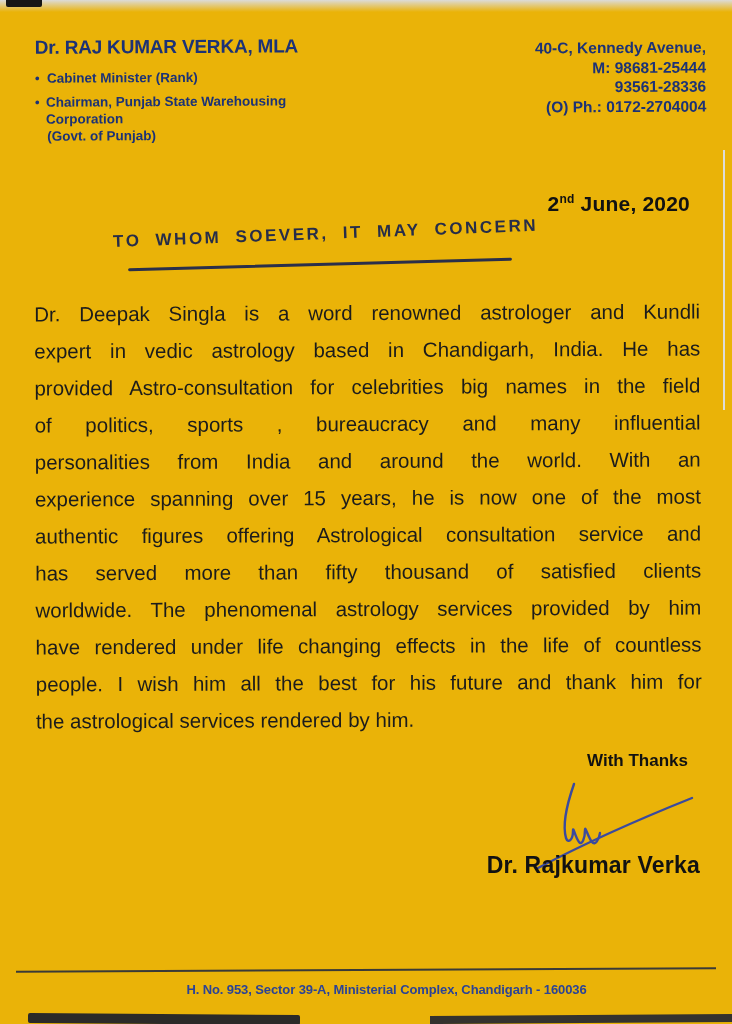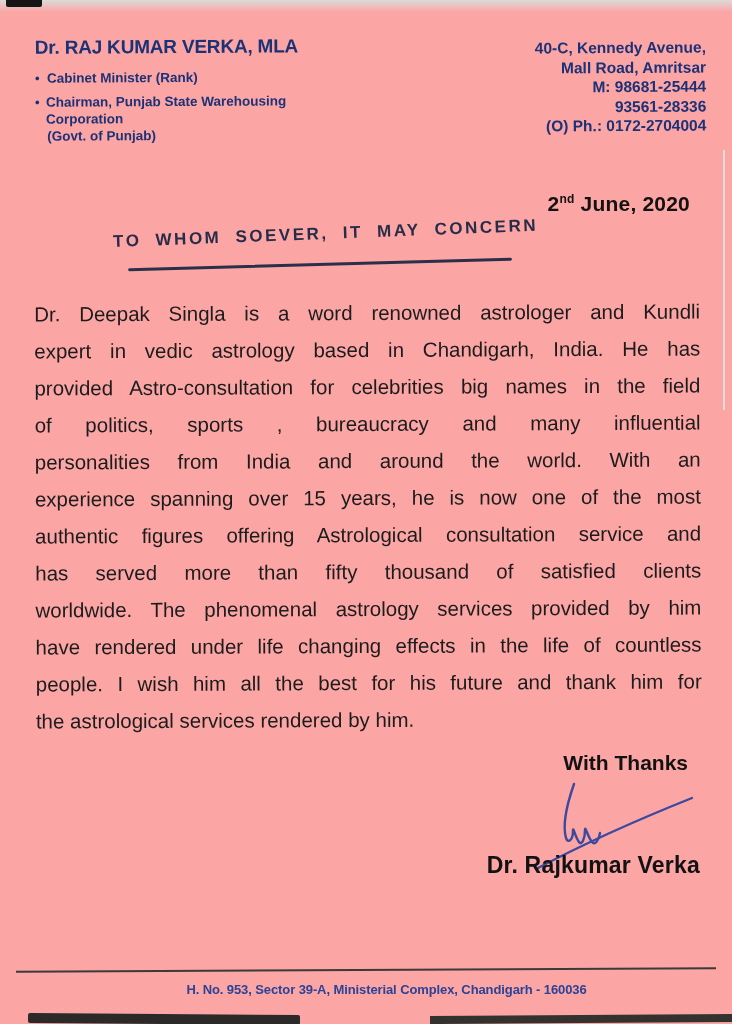--- a/index.html
+++ b/index.html
@@ -1,21 +1,21 @@
 <!DOCTYPE html>
 <html><head>
 <meta charset="utf-8">
 <style>
   * { margin:0; padding:0; box-sizing:border-box; }
   html,body { background:#888; }
   .page {
     position:relative;
     width:732px; height:1024px;
     margin:0 auto;
-    background:#fca5a5;
+    background:#eab308;
     font-family:"Liberation Sans", sans-serif;
     overflow:hidden;
   }
   
   .top-edge { position:absolute; top:0; left:0; right:0; height:12px;
     background:linear-gradient(#dedddา0,rgba(252,252,251,0));
     background:linear-gradient(#dcdbd8,rgba(252,252,251,0)); }
   .scan-mark-top { position:absolute; left:6px; top:0; width:36px; height:7px; background:#161616; border-radius:0 0 2px 2px; }
   .scan-mark-bottom-left { position:absolute; left:28px; bottom:0; width:272px; height:10px; background:#2b2a28; transform:rotate(0.4deg); border-radius:2px; }
   .scan-mark-bottom-right { position:absolute; left:430px; bottom:1px; width:302px; height:8px; background:#34322e; transform:rotate(-0.4deg); }
@@ -46,21 +46,21 @@
   .salutation-underline { position:absolute; left:128px; top:263px; width:384px; height:2.5px;
     background:#2a2f4a; transform:rotate(-1.6deg); border-radius:2px; }
 
   
   .body-block { position:absolute; left:35px; top:294px; width:666px; color:#1c1c1c;
     font-size:20.5px; line-height:37px; transform:rotate(-0.25deg); }
   .body-line { text-align:justify; text-align-last:justify; white-space:normal; }
   .body-line:last-child { text-align-last:left; }
 
   
-  .with-thanks { position:absolute; right:44px; top:751px; font-size:21px; font-weight:bold; color:#121212; }
+  .with-thanks { position:absolute; right:44px; top:751px; font-size:17px; font-weight:bold; color:#121212; }
   .signature { position:absolute; right:24px; top:780px; width:200px; height:100px; }
   .signatory { position:absolute; right:32px; top:852px; font-size:23px; font-weight:bold; color:#121212; letter-spacing:0.2px; }
 
   
   .footer-rule { position:absolute; left:16px; right:16px; top:969px; height:2px; background:#3a3a38; transform:rotate(-0.3deg); }
   .footer-address { position:absolute; left:0; right:0; top:982px; text-align:center;
     color:#2b4396; font-weight:bold; font-size:13px; letter-spacing:-0.1px;padding-left:41px; }
 </style>
 </head>
 <body>
@@ -81,21 +81,20 @@
         <span class="bullet-dot">•</span>
         <span>Chairman, Punjab State Warehousing Corporation</span>
       </div>
       <div class="bullet-cont">(Govt. of Punjab)</div>
     </div>
   </div>
 
 
   <div class="header-right">
       <div>40-C, Kennedy Avenue,</div>
-      <div>Mall Road, Amritsar</div>
       <div>M: 98681-25444</div>
       <div>93561-28336</div>
       <div>(O) Ph.: 0172-2704004</div>
     </div>
 
   <div class="right-streak"></div>
 
   <div class="date-line">
     <span>2</span><sup>nd</sup><span> June, 2020</span>
   </div>

